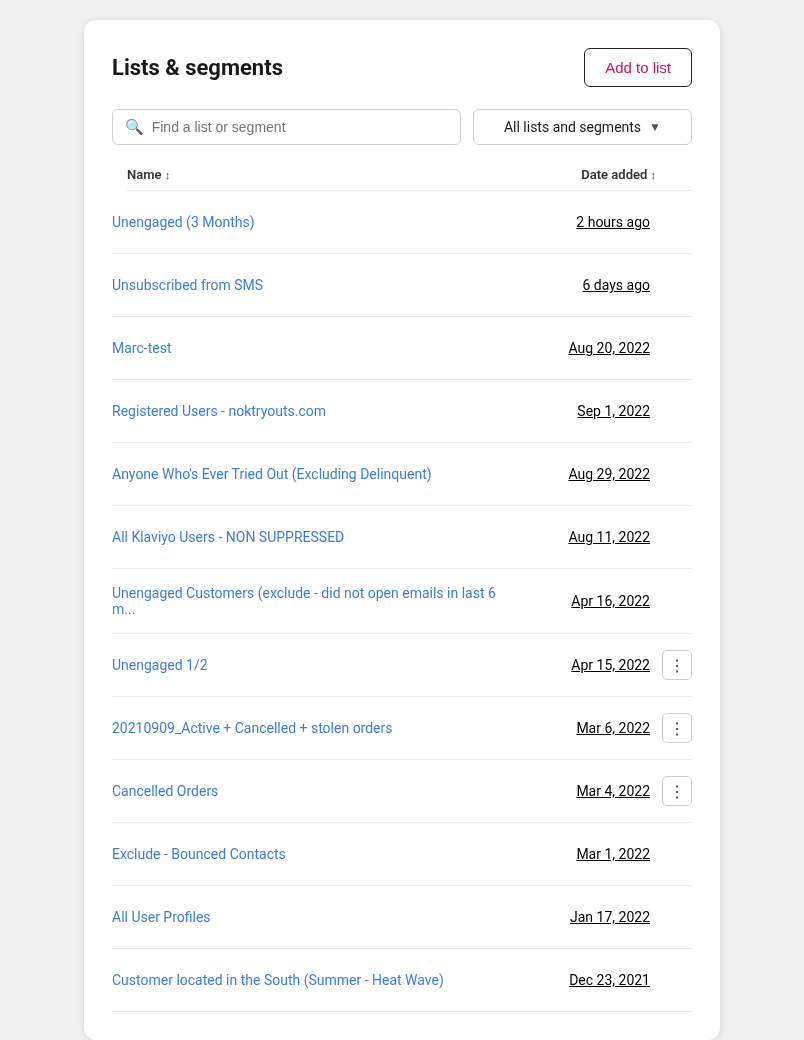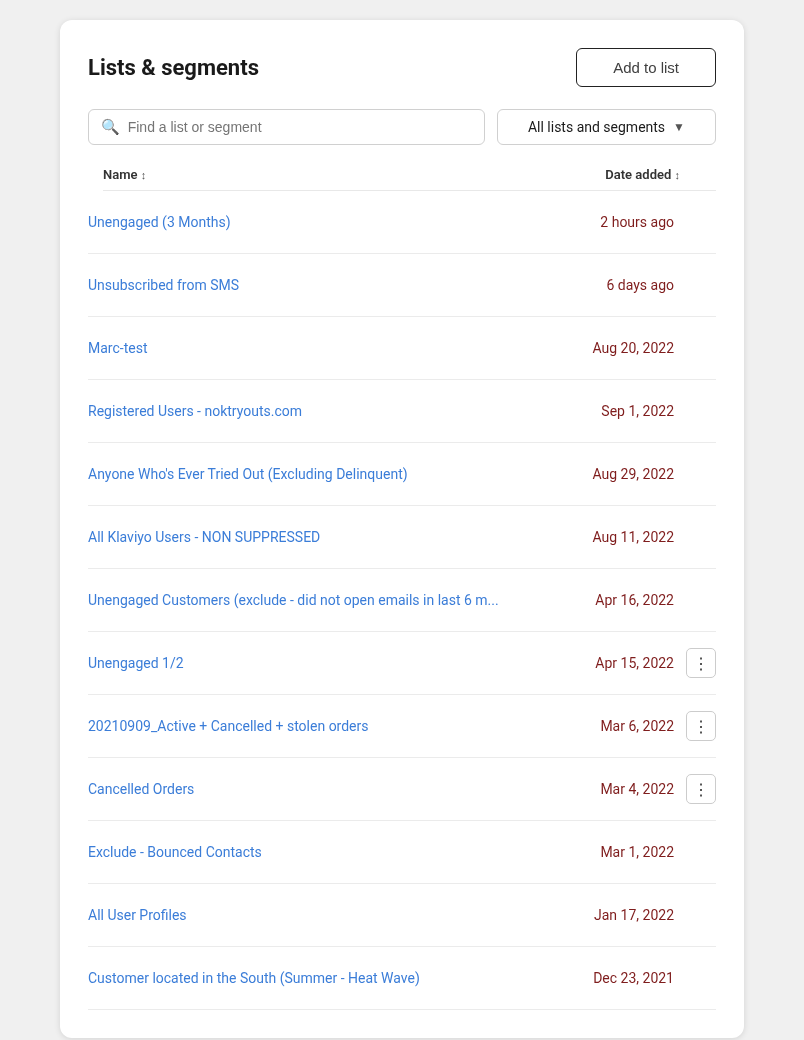--- a/index.html
+++ b/index.html
@@ -9,41 +9,41 @@
       display: flex;
       justify-content: center;
       align-items: flex-start;
       min-height: 1040px;
       padding: 20px;
     }
     .card {
       background: #fff;
       border-radius: 12px;
       box-shadow: 0 1px 6px rgba(0,0,0,0.12);
-      width: 684px;
+      width: 636px;
       padding: 28px 28px 28px 28px;
     }
     .header {
       display: flex;
       justify-content: space-between;
       align-items: center;
       margin-bottom: 22px;
     }
     .header-title {
       font-size: 22px;
       font-weight: 700;
       color: #1a1a1a;
     }
     .add-to-list-btn {
       border: 1.5px solid #222;
       background: #fff;
-      color: #404040;
+      color: #be185d;
       font-size: 15px;
       font-weight: 500;
-      padding: 10px 36px;
+      padding: 10px 20px;
       border-radius: 6px;
       cursor: pointer;
     }
     .toolbar {
       display: flex;
       gap: 12px;
       margin-bottom: 18px;
     }
     .search-box {
       display: flex;
@@ -120,22 +120,23 @@
     }
     .row-right {
       display: flex;
       align-items: center;
       gap: 12px;
       min-width: 180px;
       justify-content: flex-end;
     }
     .row-date {
       font-size: 14px;
-      color: #7f1d1d;
+      color: #000000;
       white-space: nowrap;
+      text-decoration: underline;
     }
     .more-btn {
       width: 30px;
       height: 30px;
       border: 1.5px solid #ccc;
       border-radius: 5px;
       background: #fff;
       cursor: pointer;
       display: flex;
       align-items: center;

